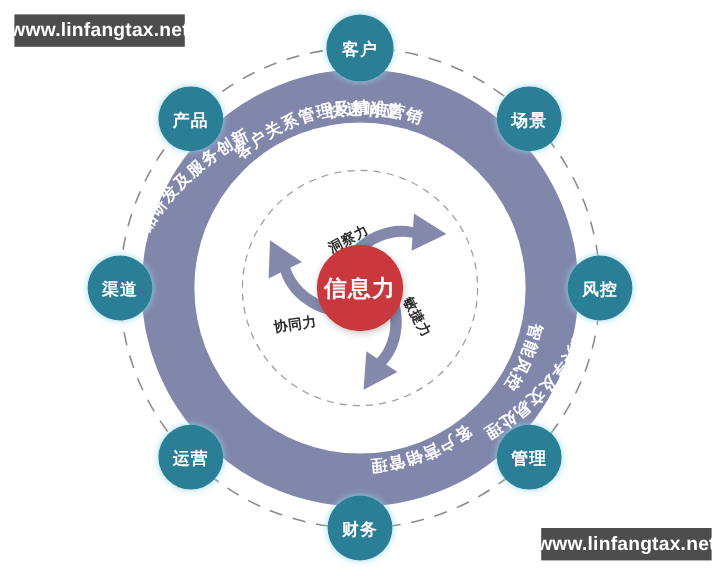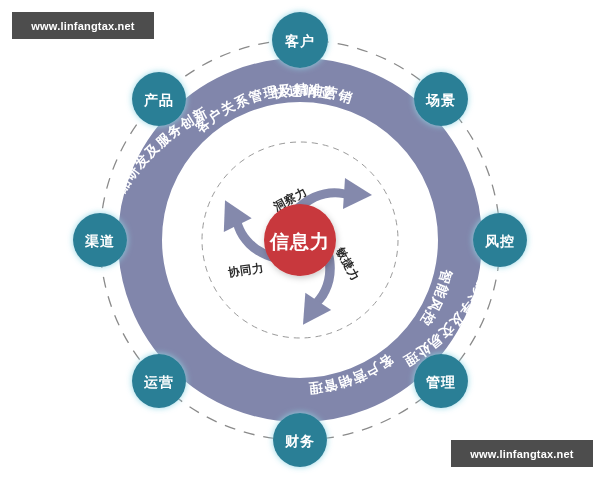--- a/index.html
+++ b/index.html
@@ -28,21 +28,21 @@
     width: 600px;
     height: 480px;
     display: block;
   }
   .wm {
     position: absolute;
     background: #4d4d4d;
     color: #ffffff;
     font-family: "Liberation Sans", "DejaVu Sans", sans-serif;
     font-weight: bold;
-    font-size: 11px;
+    font-size: 16px;
     letter-spacing: 0.2px;
     display: flex;
     align-items: center;
     justify-content: center;
     white-space: nowrap;
   }
   #wm-top {
     left: 12px;
     top: 12px;
     width: 142px;

